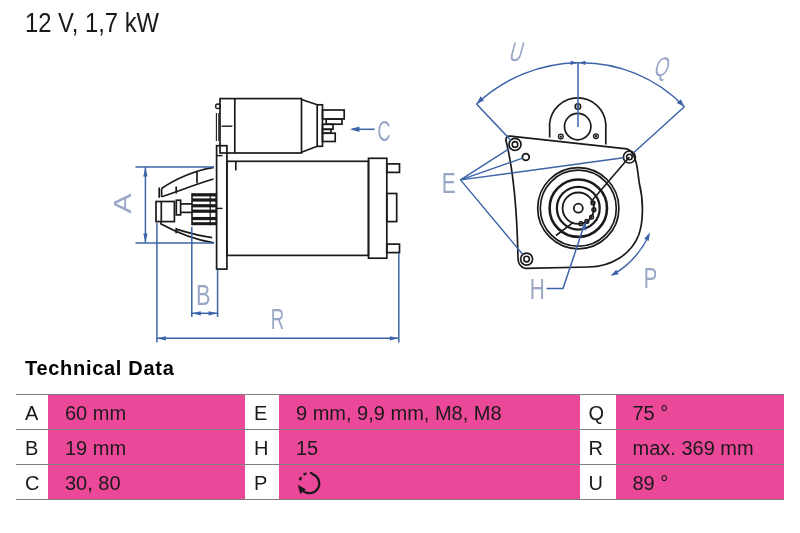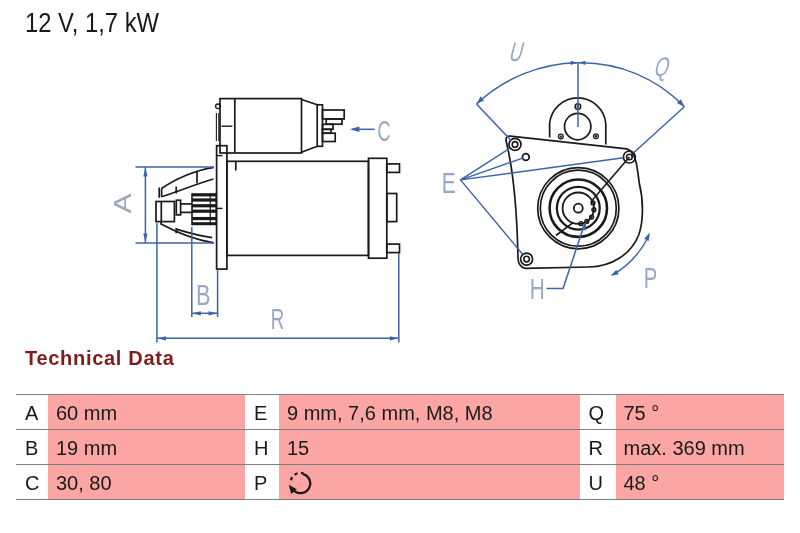--- a/index.html
+++ b/index.html
@@ -1,23 +1,23 @@
 <!DOCTYPE html>
 <html><head>
 <meta charset="utf-8">
 <style>
   html,body{margin:0;padding:0;background:#ffffff;width:800px;height:533px;overflow:hidden;}
   body{font-family:"Liberation Sans",sans-serif;position:relative;}
   #title{position:absolute;left:24.5px;top:7px;font-size:28px;color:#1a1a1a;transform:scaleX(0.85);transform-origin:0 0;white-space:nowrap;}
   #svgwrap{position:absolute;left:0;top:0;}
-  #thead{position:absolute;left:25px;top:347px;font-size:20px;font-weight:bold;color:#7f1d1d;letter-spacing:0.7px;}
+  #thead{position:absolute;left:25px;top:357px;font-size:20px;font-weight:bold;color:#000000;letter-spacing:0.7px;}
   table{position:absolute;left:16px;top:394px;width:768px;border-collapse:collapse;table-layout:fixed;font-size:20px;color:#1a1a1a;}
   td{height:31px;padding:3px 0 0 0;vertical-align:middle;border-top:1.5px solid #7f7f7f;border-bottom:1.5px solid #7f7f7f;}
   td.l{background:#ffffff;padding-left:9px;}
-  td.v{background:#fca5a5;padding-left:8px;}
+  td.v{background:#ec4899;padding-left:17px;}
 </style>
 </head>
 <body>
 <div id="title">12 V, 1,7 kW</div>
 <div id="svgwrap">
 <svg width="800" height="360" viewBox="0 0 800 360" fill="none">
   <g stroke="#1a1a1a" stroke-width="1.7" fill="none">
 
     <rect x="220" y="98.6" width="81.5" height="54.4"></rect>
     <line x1="234.8" y1="98.6" x2="234.8" y2="153"></line>
@@ -199,21 +199,21 @@
       <col style="width:34px">
       <col style="width:300.5px">
       <col style="width:36px">
       <col style="width:168.5px">
   </colgroup>
   <tbody>
       <tr>
     <td class="l">A</td>
         <td class="v">60 mm</td>
     <td class="l">E</td>
-        <td class="v">9 mm, 7,6 mm, M8, M8</td>
+        <td class="v">9 mm, 9,9 mm, M8, M8</td>
     <td class="l">Q</td>
         <td class="v">75 °</td>
   </tr>
   <tr>
     <td class="l">B</td>
         <td class="v">19 mm</td>
     <td class="l">H</td>
         <td class="v">15</td>
     <td class="l">R</td>
         <td class="v">max. 369 mm</td>
@@ -225,16 +225,16 @@
         <td class="v">
       <svg width="27" height="27" viewBox="0 0 27 27" style="vertical-align:-7.5px">
         <g stroke="#1a1a1a" stroke-width="2.3" fill="none">
           <path d="M16,4.13 A9.7,9.7 0 1 1 4.93,18.05"></path>
           <path d="M3.9,10.2 A9.7,9.7 0 0 1 16.4,3.35" stroke-dasharray="3.3 3.4"></path>
         </g>
         <path d="M1.8,14.8 L9.8,19.2 L4.2,24 Z" fill="#1a1a1a"></path>
       </svg>
     </td>
     <td class="l">U</td>
-        <td class="v">48 °</td>
+        <td class="v">89 °</td>
   </tr>
 </tbody>
   </table>
 
 </body></html>

